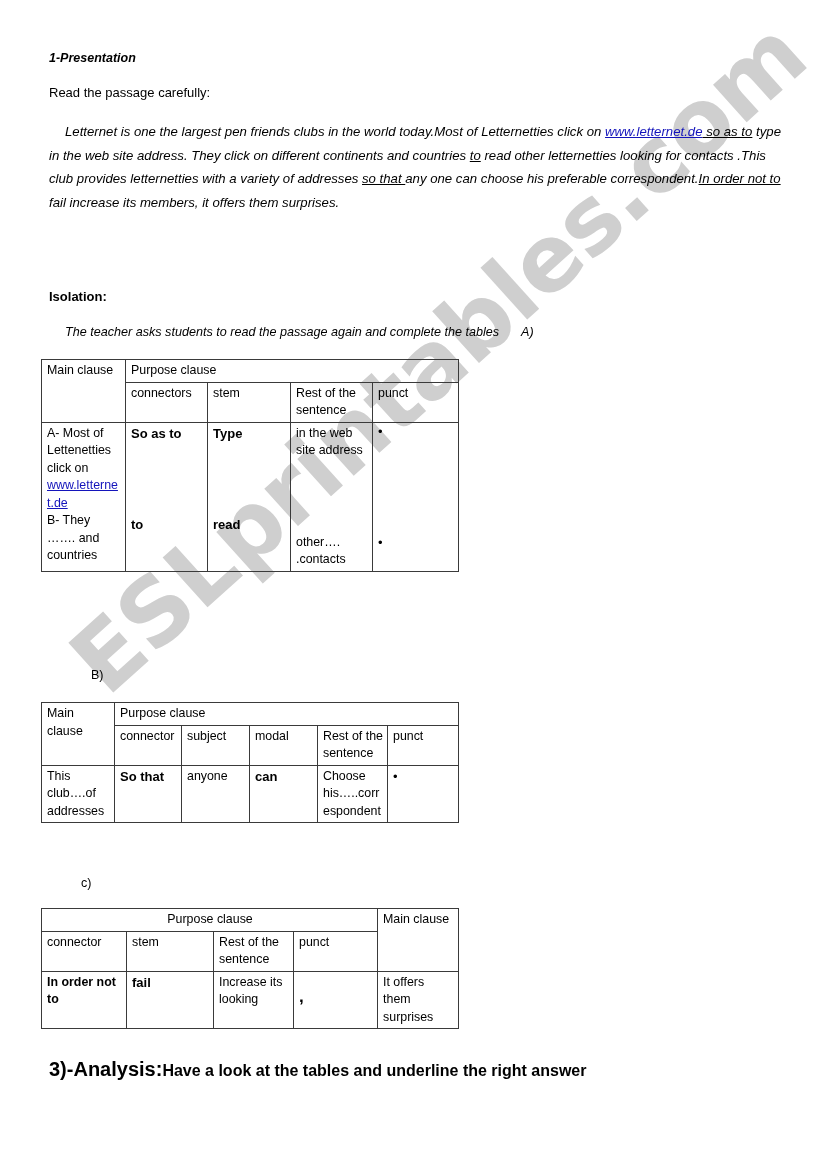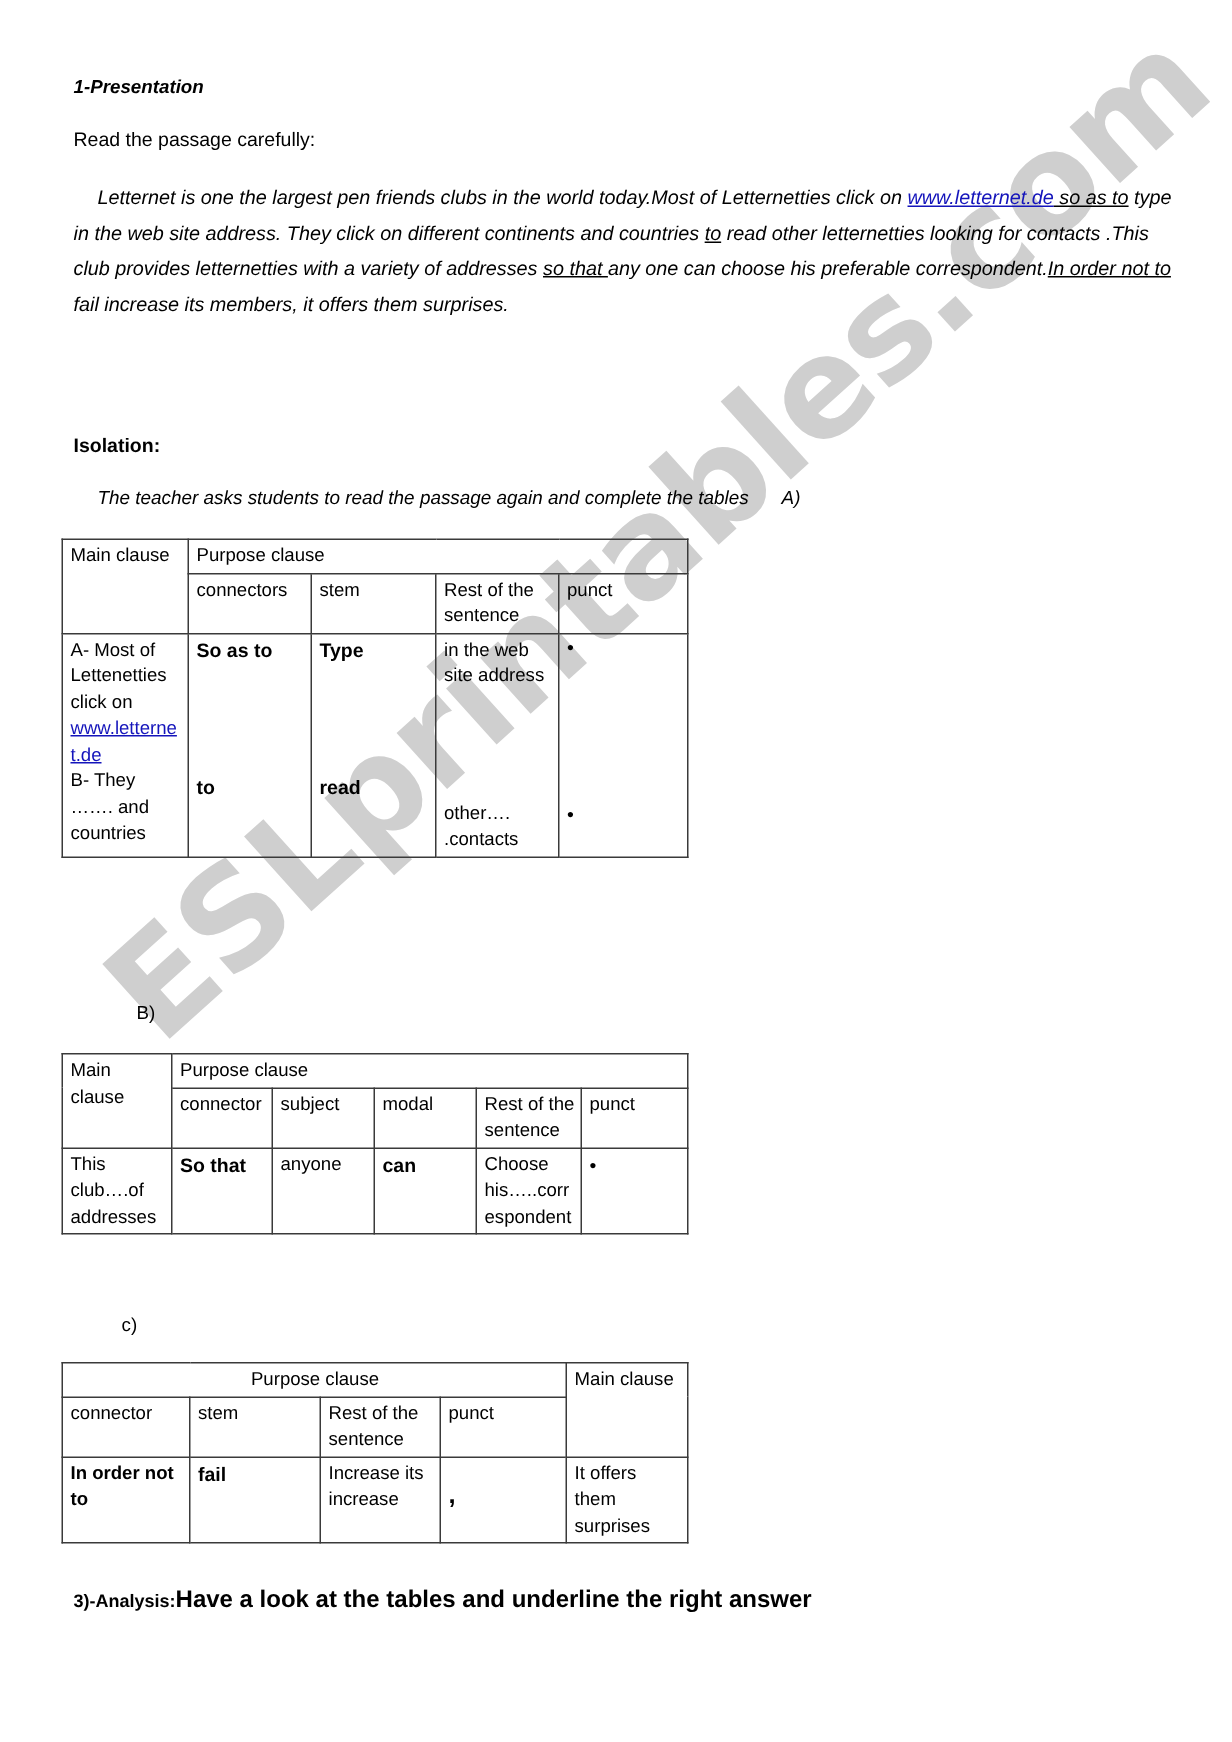--- a/index.html
+++ b/index.html
@@ -74,21 +74,21 @@
   }
   .lbl-c{
     position:absolute; left:81px; top:876px;
     font-size:12.5px;
   }
 
   .t-analysis{
     position:absolute; left:49px; top:1058px;
     font-size:13px;
   }
-  .t-analysis .big{font-size:12px;font-weight:bold;}
+  .t-analysis .big{font-size:20px;font-weight:bold;}
   .t-analysis .small{font-size:16px;font-weight:bold;}
 
   
   table.grid{
     position:absolute;
     border-collapse:collapse;
     font-size:12.4px;
     table-layout:fixed;
   }
   table.grid td{
@@ -240,21 +240,21 @@
         </tr>
         <tr>
           <td>connector</td>
           <td>stem</td>
           <td>Rest of the sentence</td>
           <td>punct</td>
         </tr>
         <tr>
           <td style="font-weight:bold">In order not to</td>
           <td class="b">fail</td>
-          <td>Increase its increase</td>
+          <td>Increase its looking</td>
           <td class="comma" style="padding-top:16px">,</td>
           <td>It offers them surprises</td>
         </tr>
       </tbody>
     </table>
 
     <div class="t-analysis">
       <span class="big">3)-Analysis:</span><span class="small">Have a look at the tables and underline the right answer</span>
     </div>
 

